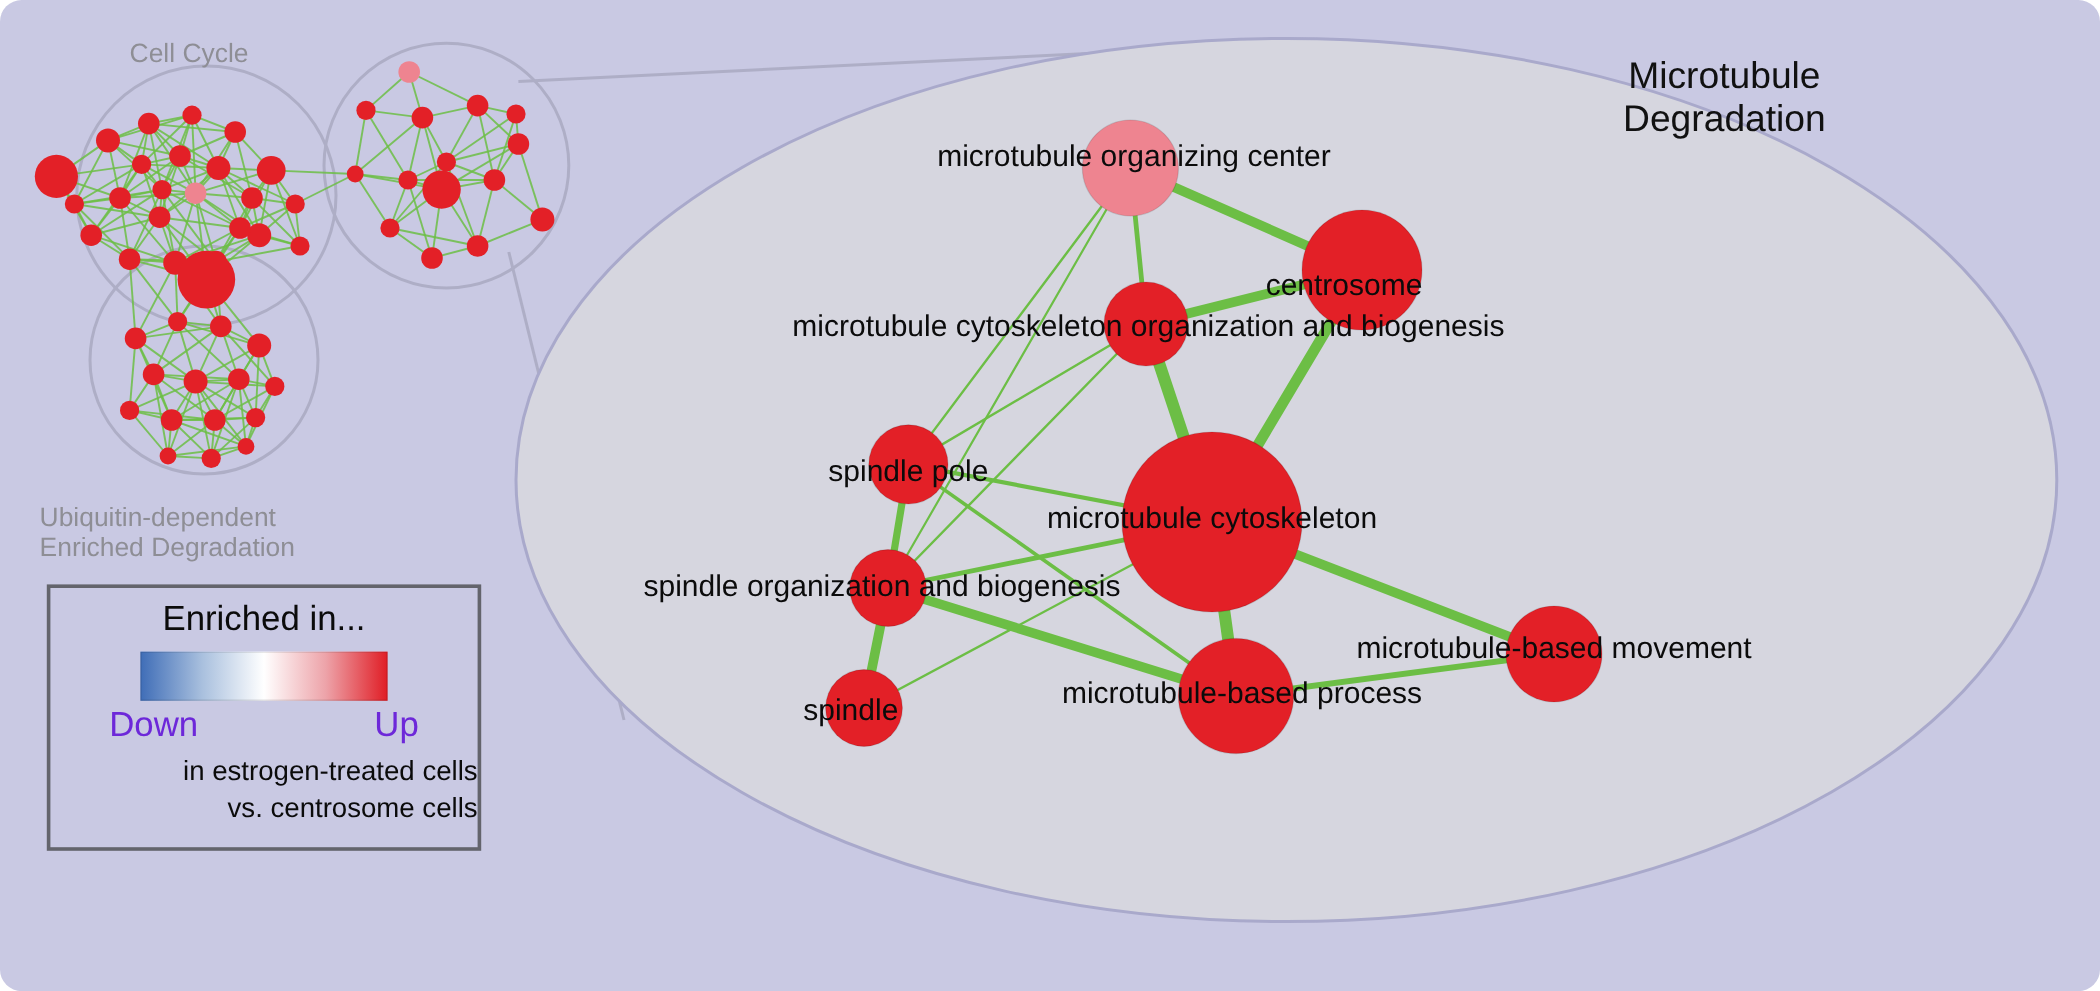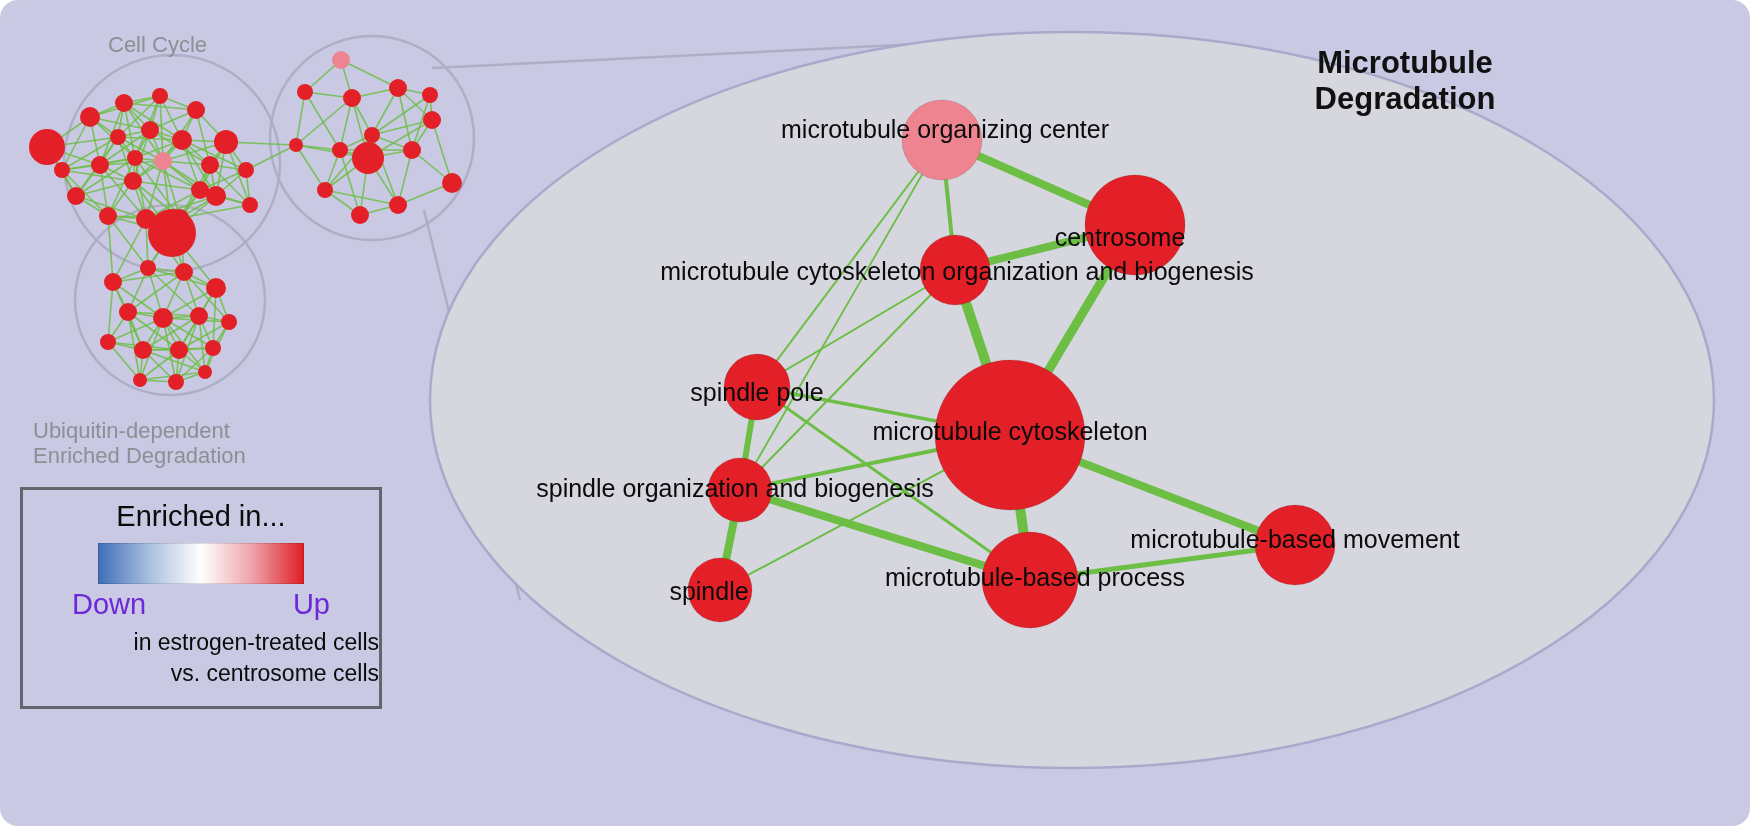--- a/index.html
+++ b/index.html
@@ -11,21 +11,21 @@
     background: #c9c9e3;
     border-radius: 18px;
     overflow: hidden;
   }
   #scene { position: absolute; left: 0; top: 0; }
   .overlay { position: absolute; }
   .cluster-title { color: #8e8e95; font-size: 22px; line-height: 1.15; }
   .black-title { color: #111; font-size: 31px; line-height: 1.15; text-align: center; }
   .legend-box {
     position: absolute;
-    left: 20px; top: 487px;
+    left: 39px; top: 487px;
     width: 362px; height: 222px;
     border: 3px solid #63646c;
     background: transparent;
     box-sizing: border-box;
     text-align: center;
   }
   .legend-title { font-size: 29px; color: #0b0b0b; margin-top: 10px; }
   .legend-bar {
     width: 206px; height: 41px;
     margin: 10px auto 0 auto;
@@ -379,21 +379,21 @@
       <text x="1295" y="548" text-anchor="middle" font-size="25" fill="#0b0b0b">microtubule-based movement</text>
     </svg>
 
   <div class="overlay cluster-title" style="left:108px; top:32px;">Cell Cycle</div>
 
   <div class="overlay cluster-title" style="left:33px; top:378px;margin-top:40px;">
     <div>Ubiquitin-dependent</div>
     <div>Enriched Degradation</div>
   </div>
 
-  <div class="overlay black-title" style="left:1305px; top:45px; width:200px;font-weight:bold;">
+  <div class="overlay black-title" style="left:1337px; top:45px; width:200px;">
     <div>Microtubule</div>
     <div>Degradation</div>
   </div>
 
   <div class="legend-box">
     <div class="legend-title">Enriched in...</div>
     <div class="legend-bar" id="legend-bar" style="background: linear-gradient(90deg, rgb(63, 109, 183) 0%, rgb(169, 192, 222) 25%, rgb(255, 255, 255) 50%, rgb(237, 163, 169) 75%, rgb(224, 29, 37) 100%);"></div>
     <div class="legend-downup">
       <span>Down</span>
       <span>Up</span>

